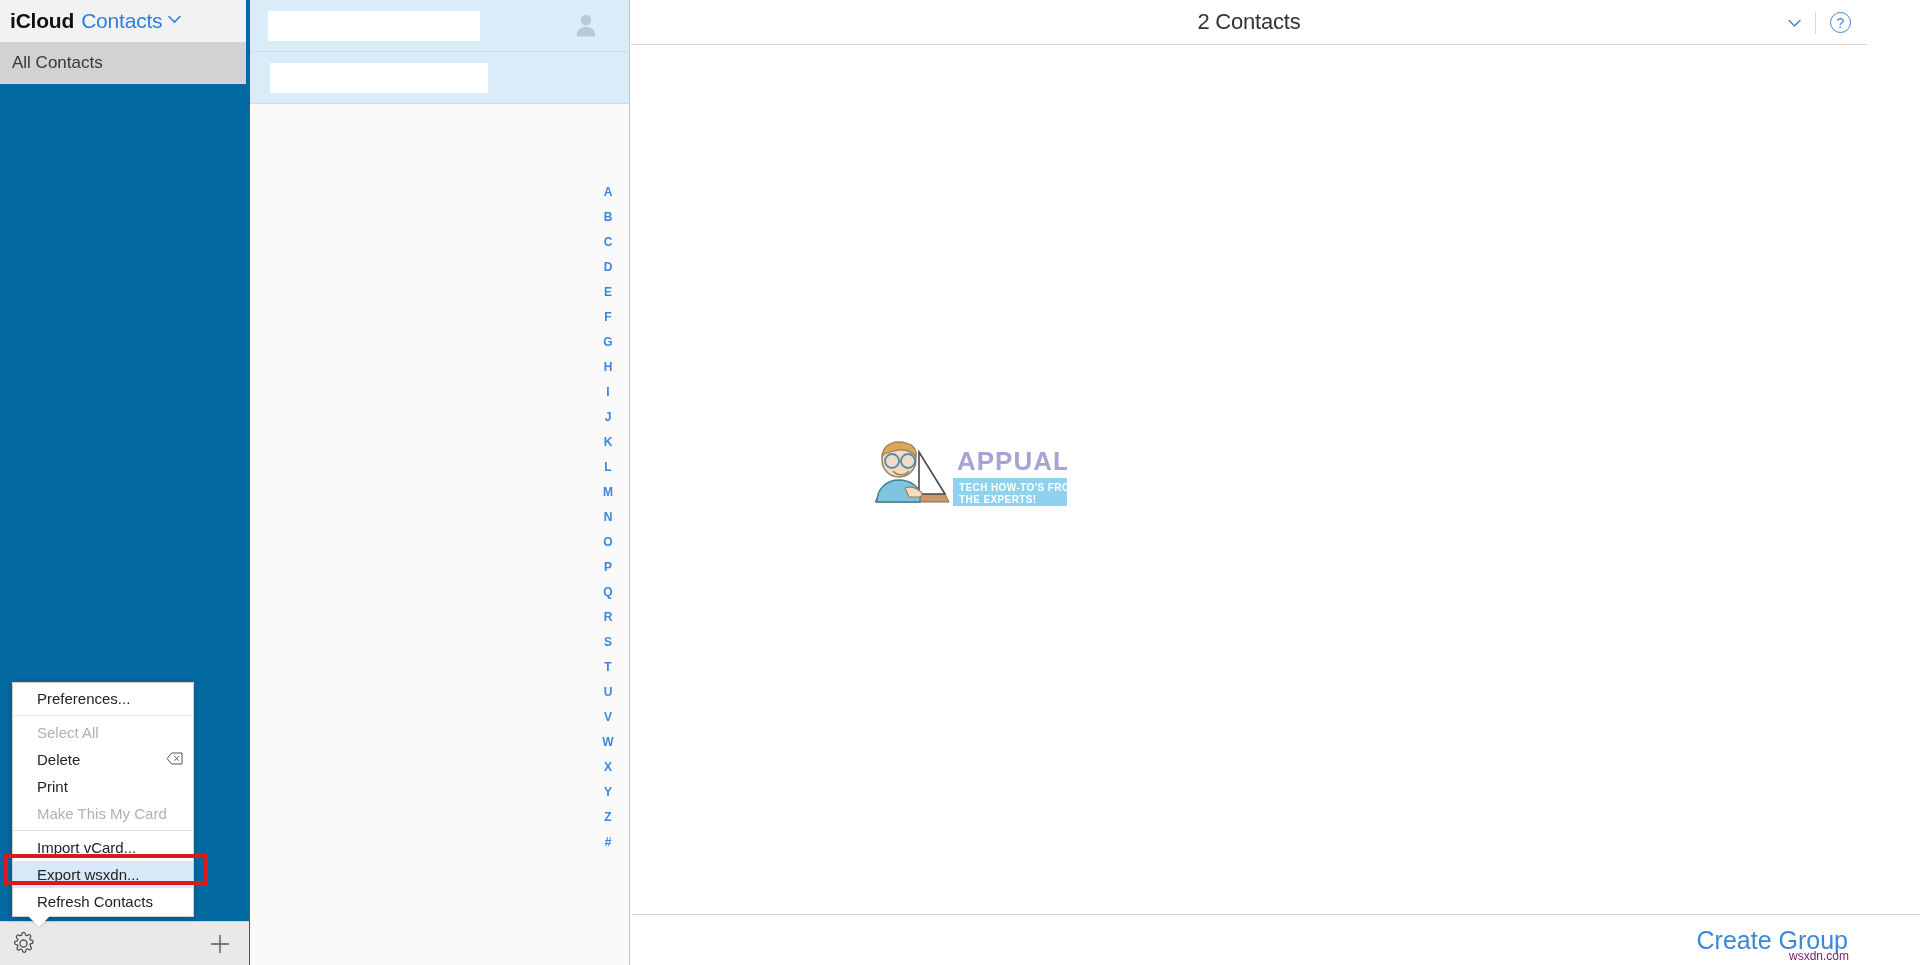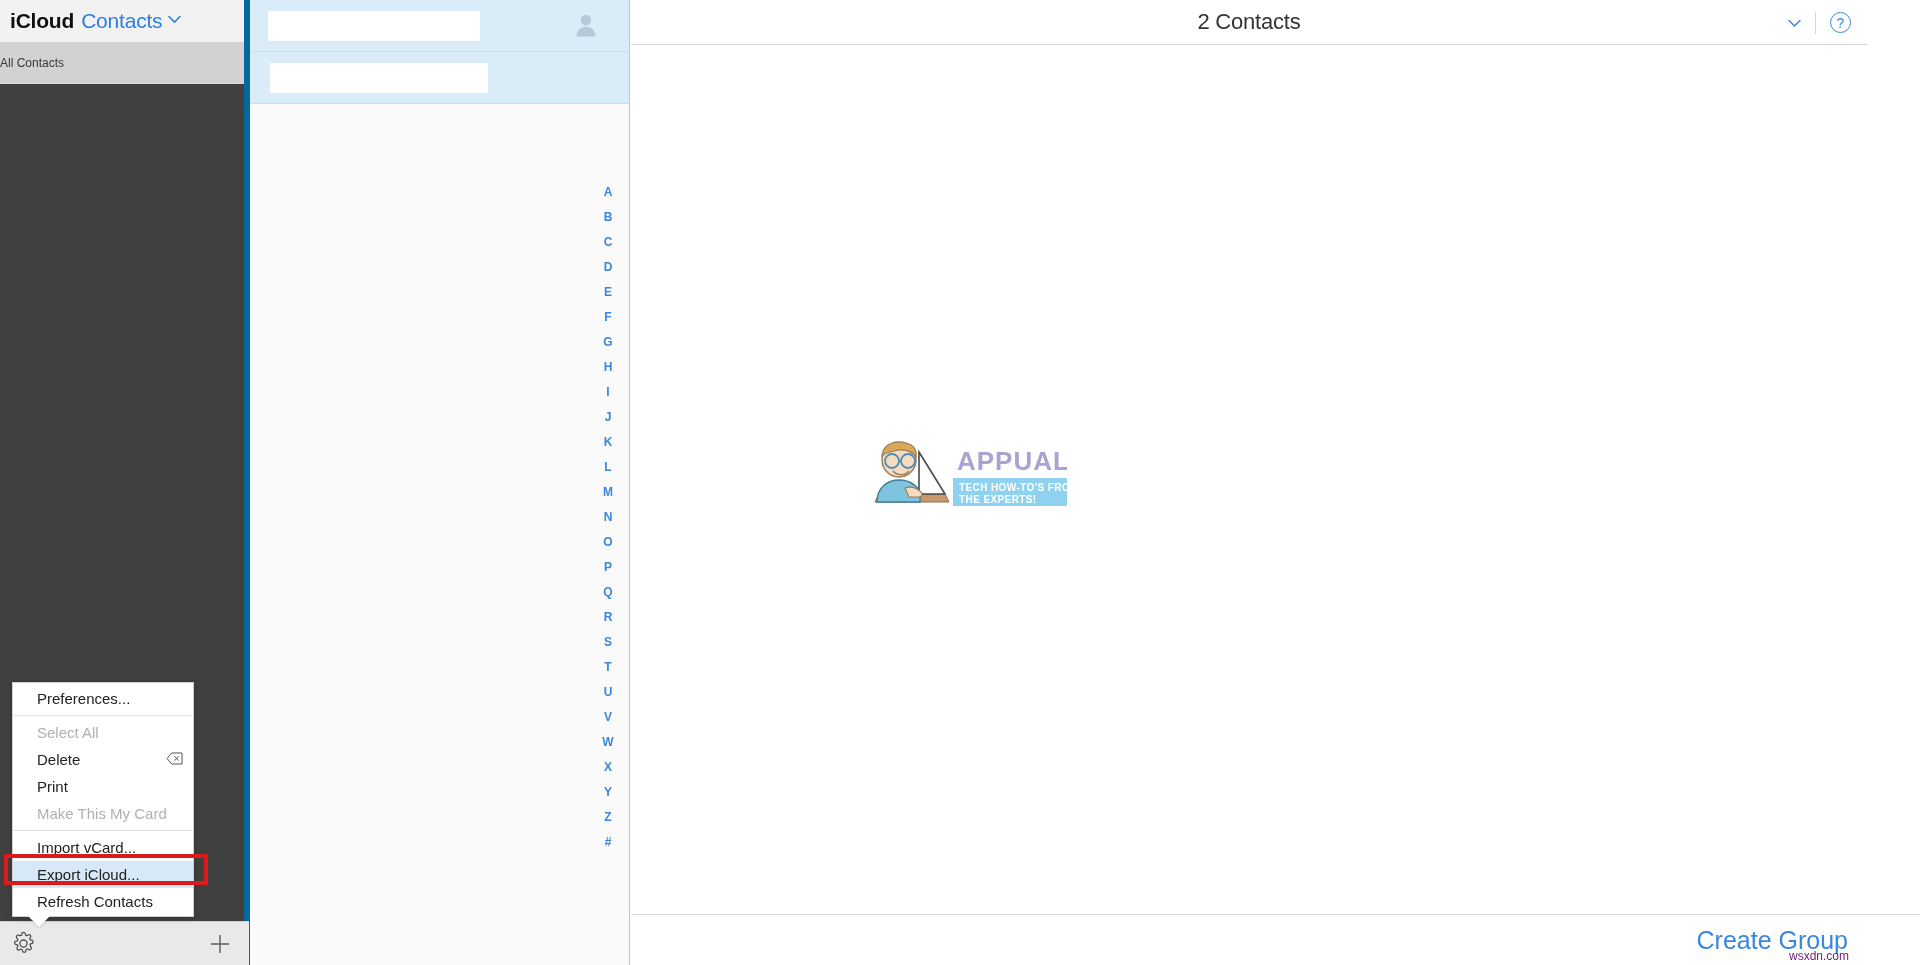--- a/index.html
+++ b/index.html
@@ -9,22 +9,22 @@
     font-family: "Liberation Sans", sans-serif;
     background: #ffffff;
     overflow: hidden;
   }
   #app { position: relative; width: 1920px; height: 965px; }
 
   
   .sidebar {
     position: absolute; left: 0; top: 0;
     width: 250px; height: 965px;
-    background: #404040;
-    border-right: 6px solid #0369a1;
+    background: #0369a1;
+    border-right: 4px solid #0369a1;
   }
   .sidebar-header {
     height: 43px;
     background: #f2f2f2;
     border-bottom: 1px solid #d2d2d2;
     display: flex; align-items: center;
     padding-left: 10px;
     white-space: nowrap;
   }
   .brand {
@@ -34,21 +34,22 @@
   .app-name {
     font-size: 21px; color: #2b7fe0; margin-left: 7px;
     letter-spacing: -0.2px;
   }
   .chev-small {
     display: inline-block; margin-left: 6px; color: #2b7fe0;
     font-size: 13px; position: relative; top: -2px;
   }
   .sb-item {
     height: 41px; display: flex; align-items: center;
-    font-size: 12px; color: #383838;
+    padding-left: 12px;
+    font-size: 17px; color: #383838;
     border-bottom: 1px solid #d9d9d9;
     text-align: right;
   }
   .sb-item.selected { background: #d2d2d2; }
 
   .sidebar-footer {
     position: absolute; left: 0; bottom: 0;
     width: 249px; height: 44px;
     background: #e9e9e9;
     border-top: 1px solid #cfcfcf;
@@ -226,21 +227,21 @@
       <div class="ctx-item disabled">
         <span>Make This My Card</span>
       </div>
       <div class="ctx-sep"></div>
 
       <div class="ctx-item">
         <span>Import vCard...</span>
       </div>
 
       <div class="ctx-item hl">
-        <span>Export iCloud...</span>
+        <span>Export wsxdn...</span>
       </div>
 
       <div class="ctx-item">
         <span>Refresh Contacts</span>
       </div>
 
       <div class="ctx-pointer"></div>
     </div>
 
     <div class="hl-box"></div>

